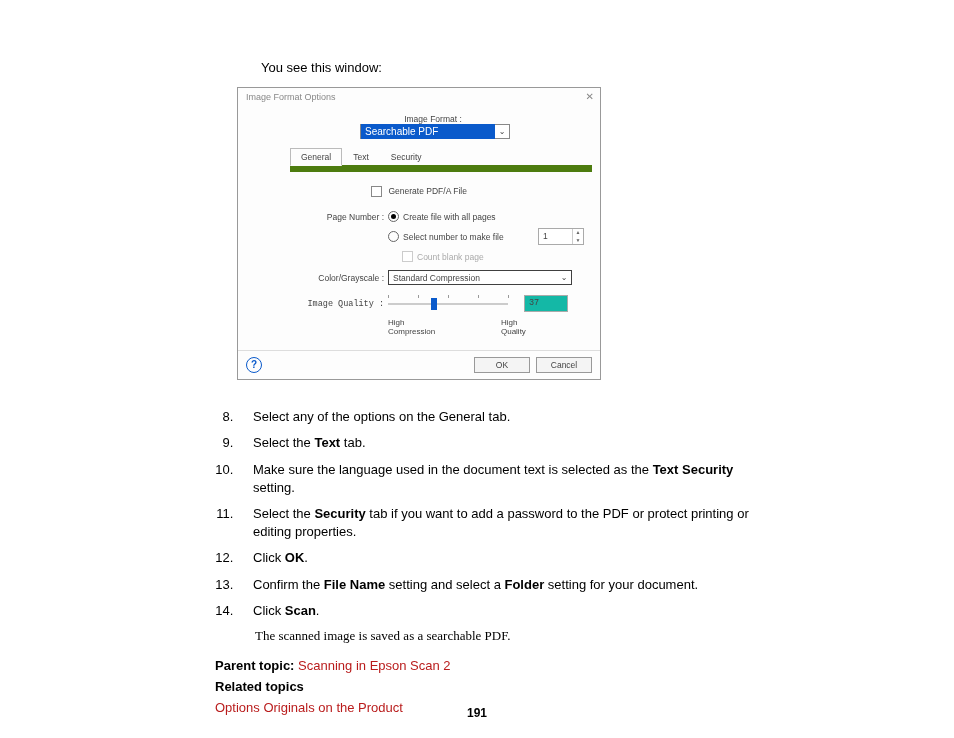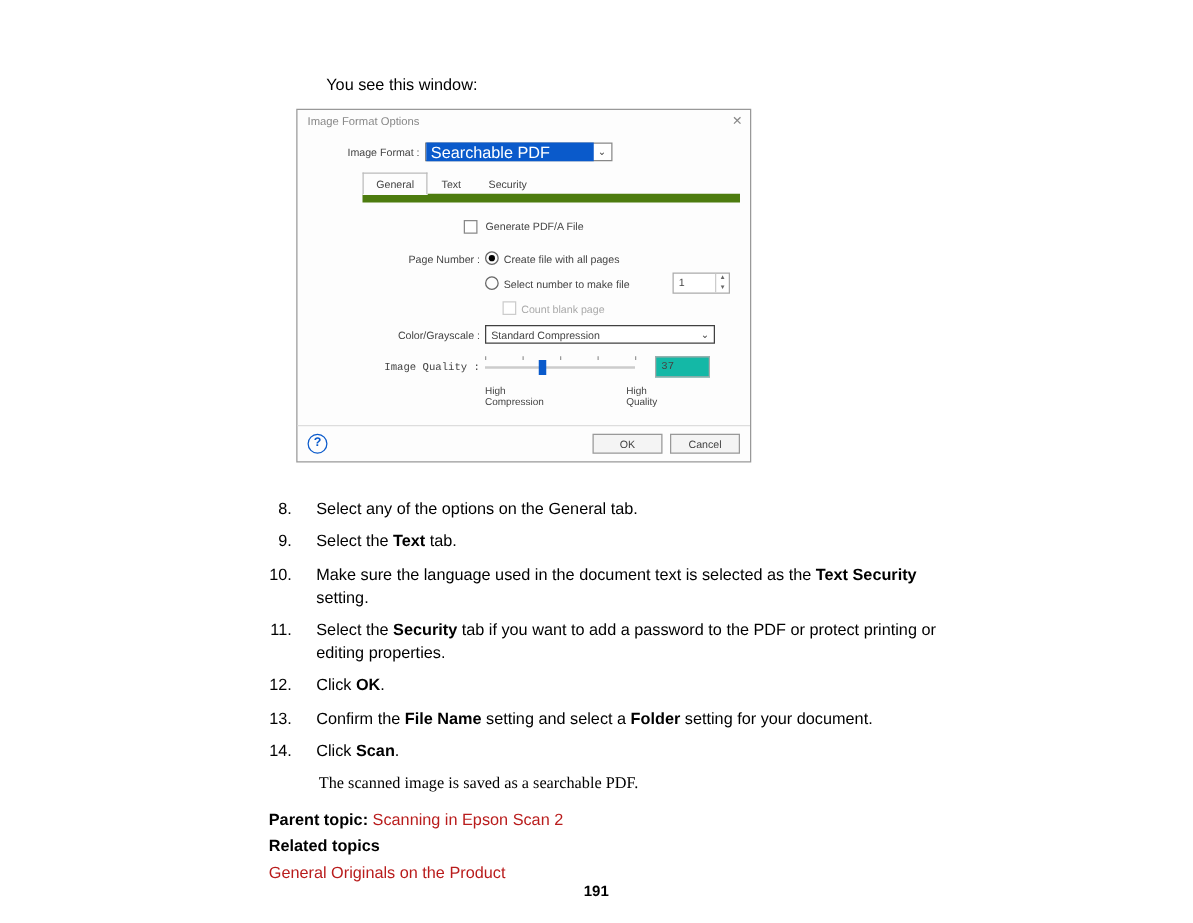--- a/index.html
+++ b/index.html
@@ -46,40 +46,41 @@
     color: #888;
     font-size: 10px;
   }
   .dlg-body {
     padding: 4px 8px 6px 8px;
   }
   .row-top {
     display: flex;
     align-items: center;
     margin: 4px 0 8px 32px;
+    flex-direction: column;
   }
   .row-top .lbl {
     margin-right: 4px;
   }
   .select-highlight {
     display: inline-flex;
     align-items: center;
     border: 1px solid #888;
     height: 15px;
     width: 150px;
     box-sizing: border-box;
     background: #fff;
   }
   .select-highlight .sel-txt {
     flex: 1;
     background: #0a5acb;
     color: #fff;
     padding: 1px 4px;
     line-height: 13px;
-    font-size: 13px;
+    font-size: 10px;
   }
   .select-highlight .caret {
     width: 14px;
     text-align: center;
     color: #444;
     font-size: 8px;
   }
   .tabs {
     display: flex;
     border-bottom: 7px solid #4d7c0f;
@@ -431,16 +432,16 @@
     <li><span>Confirm the </span><b>File Name</b><span> setting and select a </span><b>Folder</b><span> setting for your document.</span></li>
     <li><span>Click </span><b>Scan</b><span>.</span></li>
   </ol>
 
   <div class="sub-note">The scanned image is saved as a searchable PDF.</div>
 
   <div class="parent-topic">
     <b>Parent topic: </b><span class="link">Scanning in Epson Scan 2</span>
   </div>
   <div class="related-topics"><b>Related topics</b></div>
-  <div class="link">General Originals on the Product</div>
+  <div class="link">Options Originals on the Product</div>
 </div>
 
 <div class="page-num">191</div>
 
 </body></html>

